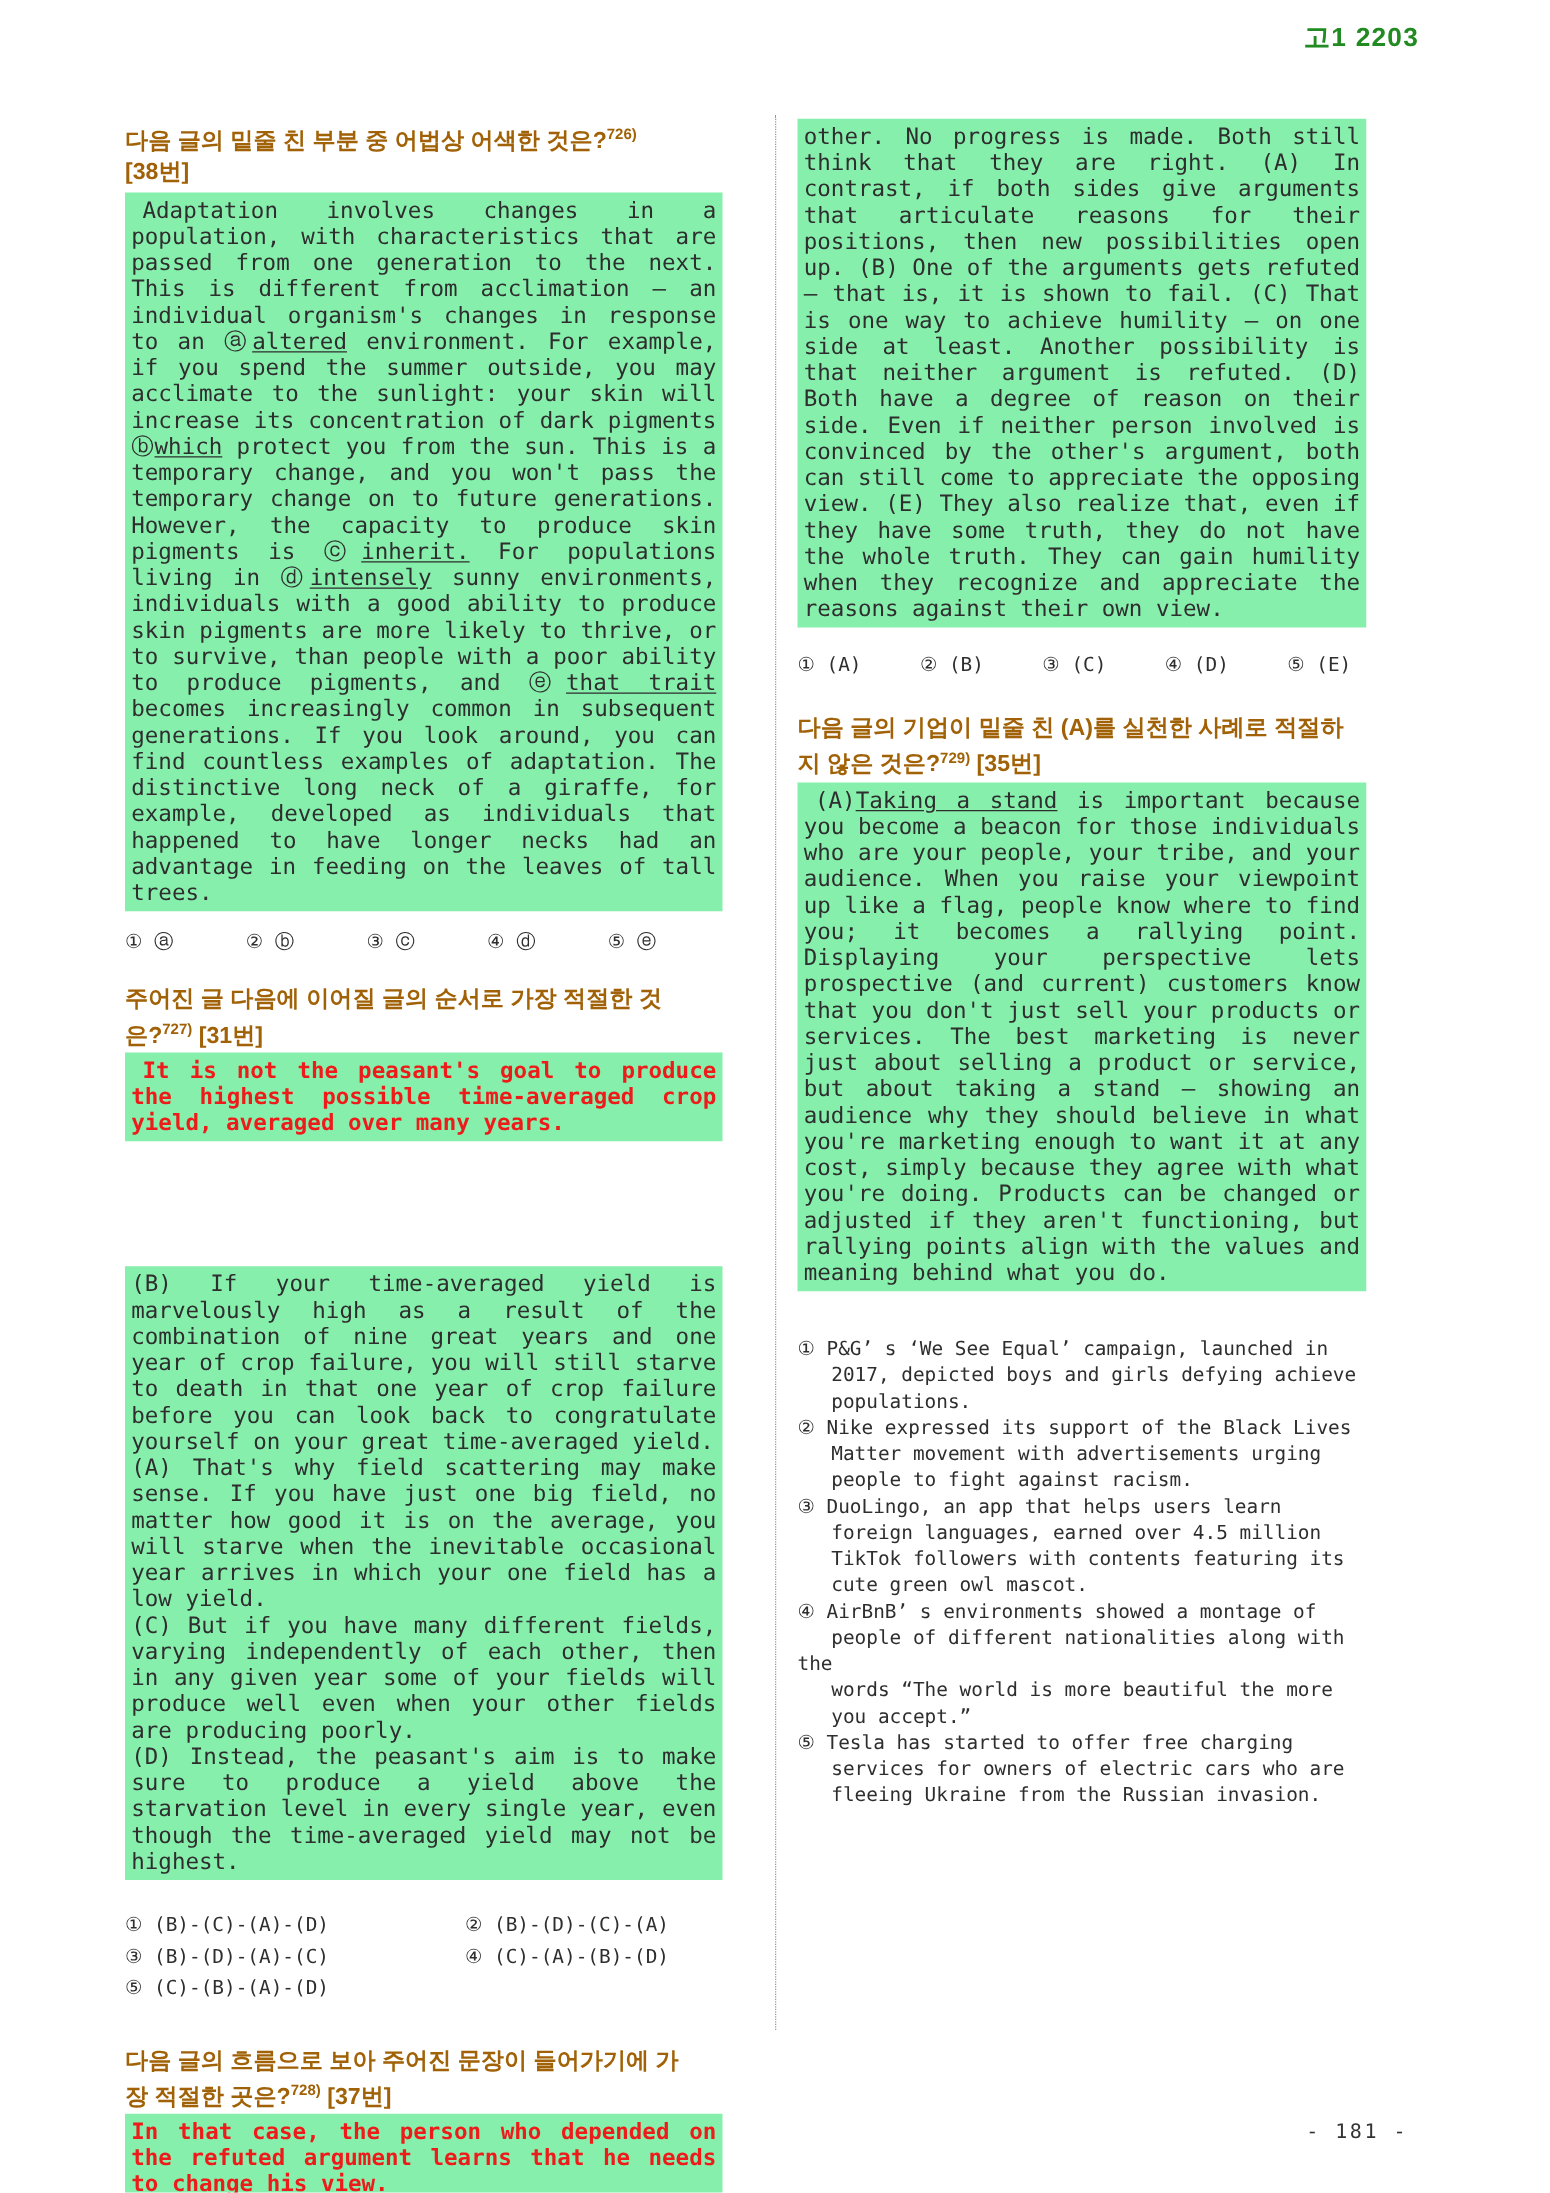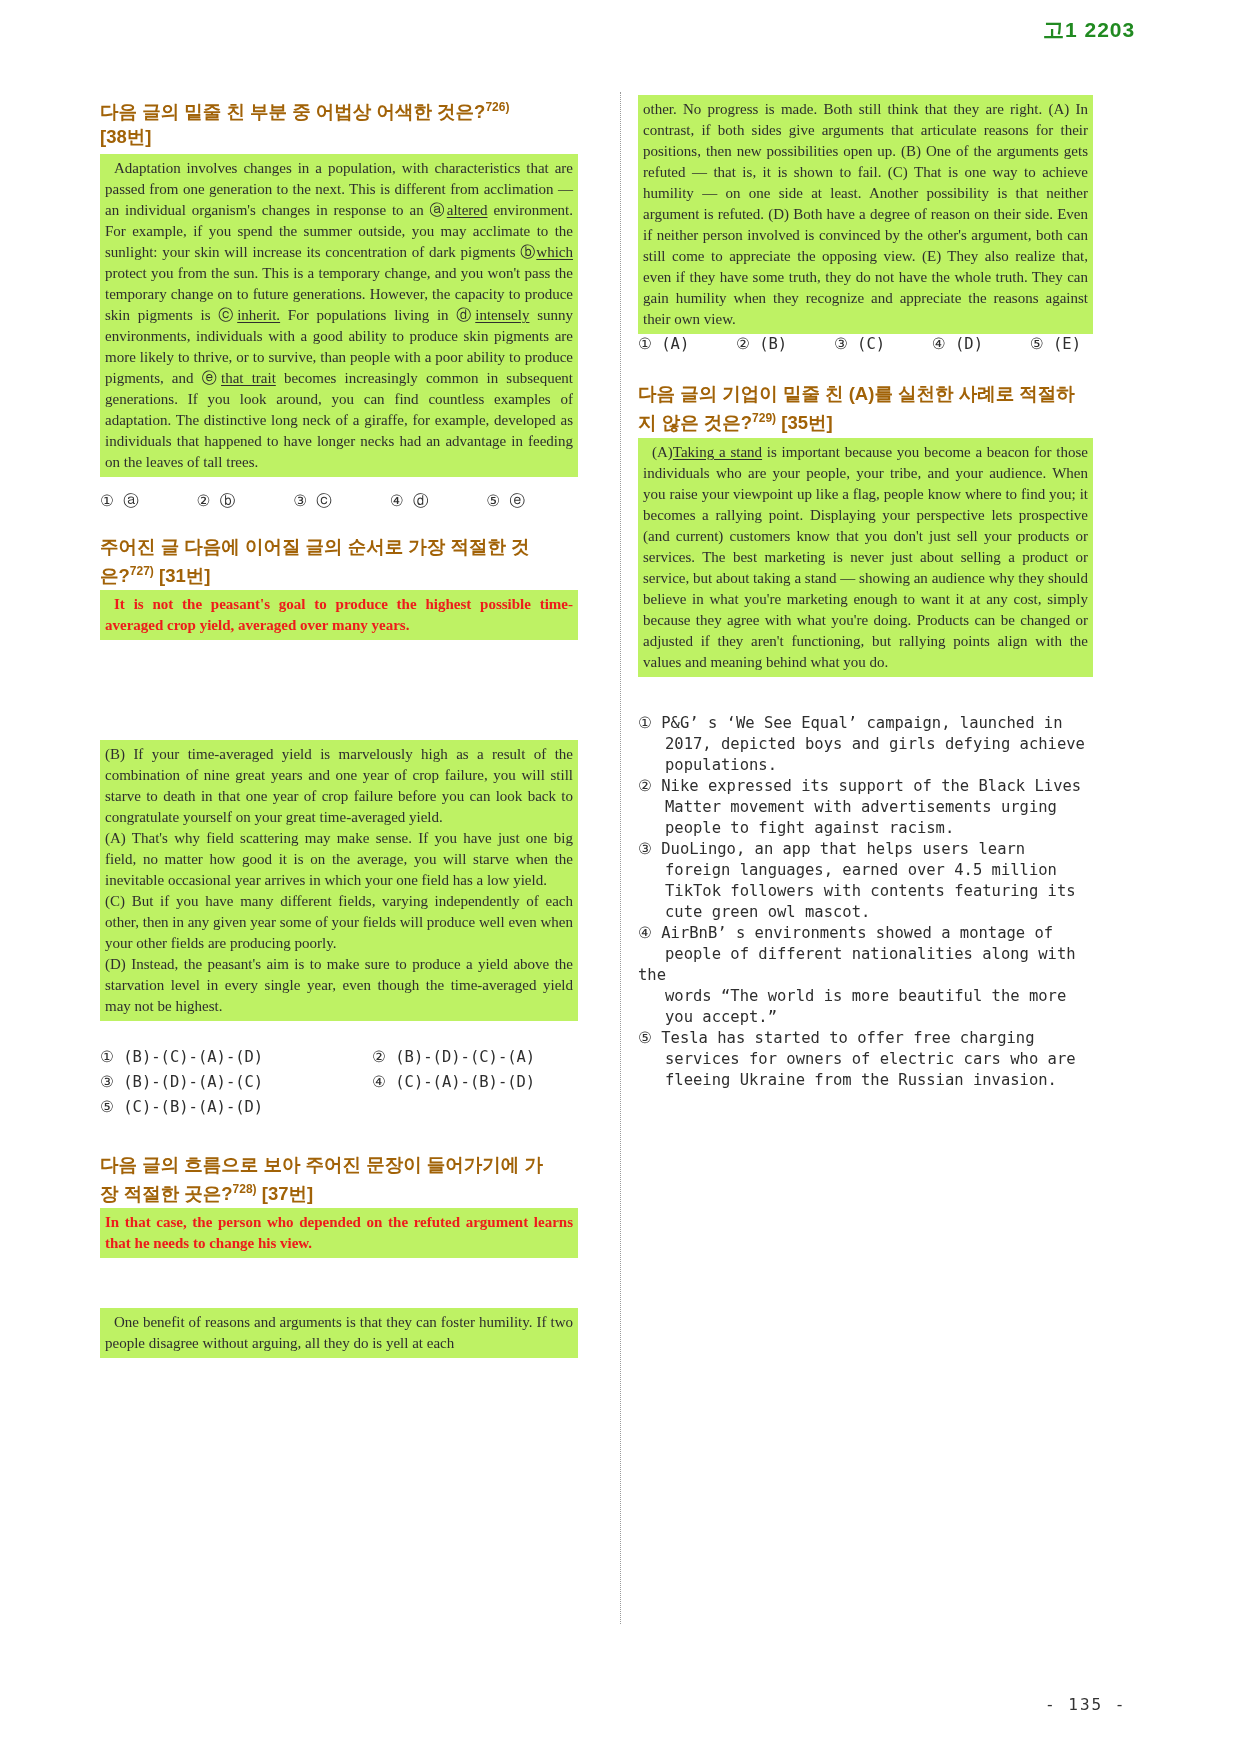--- a/index.html
+++ b/index.html
@@ -19,34 +19,34 @@
   }
   .col{position:absolute;top:95px;}
   .col-left{left:100px;width:478px;}
   .col-right{left:638px;width:455px;}
   .qheader{
     font-family:"Liberation Sans",sans-serif;font-weight:bold;
     font-size:18.5px;line-height:25px;color:#a16207;
   }
   .qheader .sup{font-size:12px;vertical-align:super;}
   .graybox{
-    background:#bef264;padding:4px 5px;
-    font-size:15px;line-height:21px;text-align:justify;font-family:Liberation Serif, serif;
+    background:#86efac;padding:4px 5px;
+    font-size:18px;line-height:21px;text-align:justify;
   }
   .graybox div{margin:0;}
   .fi{text-indent:9px;}
   .u{text-decoration:underline;text-underline-offset:2px;}
   .given{color:#ee1b1b;font-weight:bold;}
   .choicerow{
     display:flex;justify-content:space-between;
     font-size:15.5px;line-height:21px;
   }
   .choicerow span{white-space:pre;}
   .cr-left{width:425px;margin-top:14px;}
-  .cr-right{width:443px;}
+  .cr-right{width:443px;margin-top:20px;}
   .choicegrid{
     display:grid;grid-template-columns:272px 1fr;
     font-size:15.5px;line-height:25px;margin-top:24px;
   }
   .choicelist{font-size:15.5px;line-height:21px;margin-top:36px;}
   .choicelist div{text-align:left;}
   .choicelist .ind{padding-left:27px;}
   .mt5{margin-top:5px;}   .mt2{margin-top:2px;}
   .mt22{margin-top:22px;} .mt26{margin-top:26px;}
   .mt32{margin-top:32px;} .mt3{margin-top:3px;}
@@ -145,13 +145,13 @@
       </div>
     <div>
         <div>⑤ Tesla has started to offer free charging</div>
         <div class="ind">services for owners of electric cars who are</div>
         <div class="ind">fleeing Ukraine from the Russian invasion.</div>
       </div>
   </div>
 
 </div>
 
-<div class="page-number">- 135 -</div>
+<div class="page-number">- 181 -</div>
 
 </body></html>

